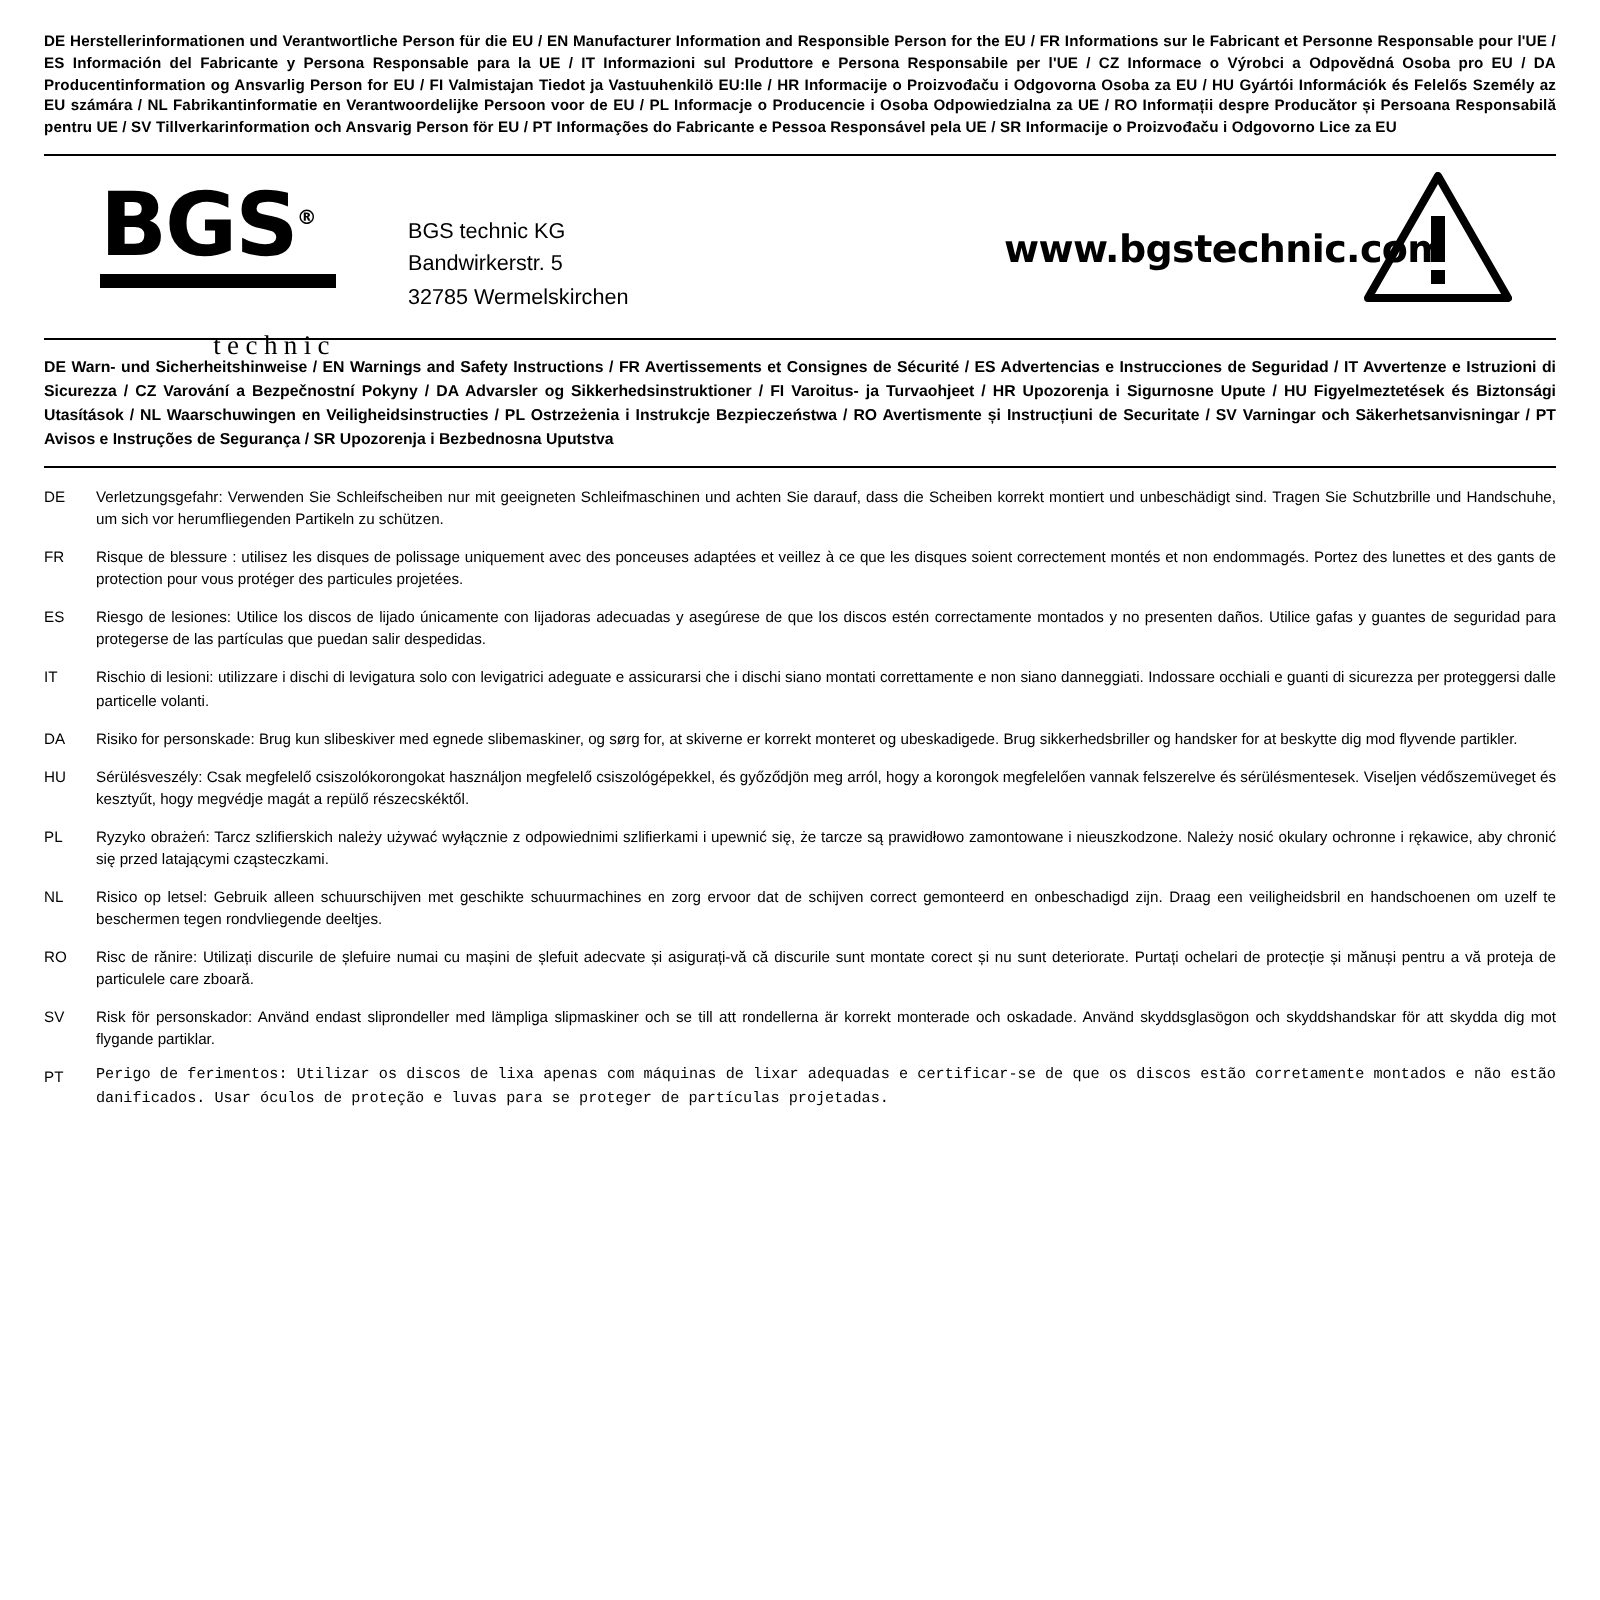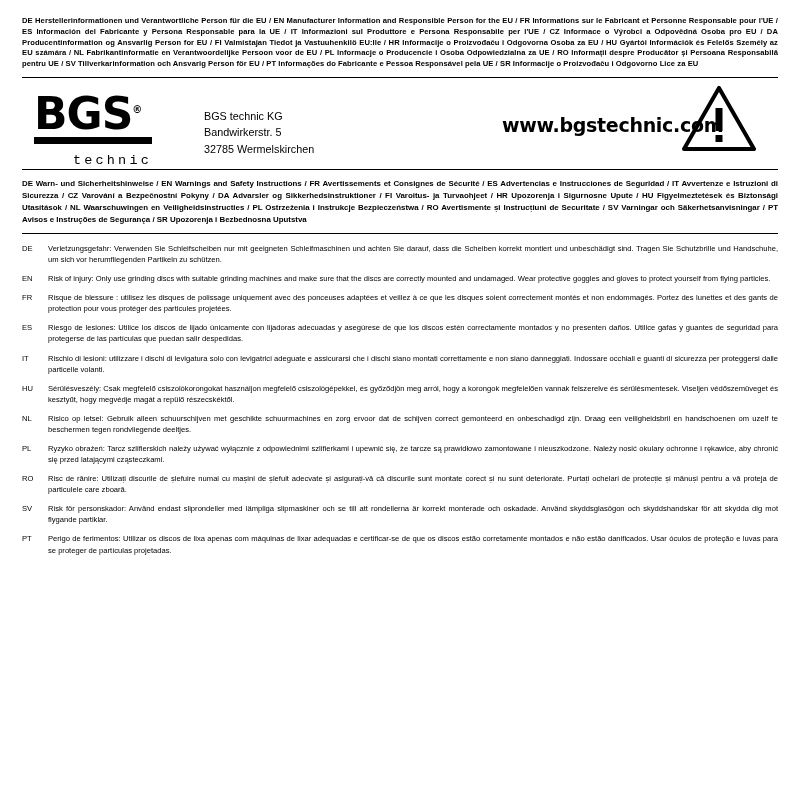--- a/index.html
+++ b/index.html
@@ -34,21 +34,21 @@
     margin: 7px 0 0 0;
   }
   
   .company {
     position: relative;
     height: 78px;
     margin-top: 6px;
   }
   .logo {
     position: absolute;
-    left: 12px;
+    left: 28px;
     top: 4px;
     width: 120px;
     height: 66px;
   }
   .logo .bgs {
     font-family: "DejaVu Sans", sans-serif;
     font-weight: bold;
     font-size: 44px;
     letter-spacing: -1px;
     line-height: 44px;
@@ -60,24 +60,24 @@
     font-weight: bold;
   }
   .logo .bar {
     width: 118px;
     height: 7px;
     background: #000;
     margin-top: 1px;
   }
   .logo .technic {
     display: block;
-    font-family: Liberation Mono, monospace;
+    font-family: Liberation Serif, serif;
     font-size: 13.5px;
     letter-spacing: 3.2px;
-    margin-top: 9px;
+    margin-top: 21px;
     text-align: right;
     width: 118px;
   }
   .addr {
     position: absolute;
     left: 182px;
     top: 24px;
     font-size: 10.8px;
     line-height: 16.5px;
   }
@@ -126,21 +126,21 @@
     text-align: justify;
   }
   td.code {
     width: 26px;
     font-weight: normal;
     font-size: 8.1px;
     padding-right: 4px;
     text-align: left;
   }
   td.txt { padding-right: 4px; }
-  .cyr { font-family: Liberation Sans, sans-serif; font-size: 7.4px; }
+  .cyr { font-family: Liberation Mono, monospace; font-size: 7.4px; }
 </style>
 </head>
 <body>
 
 <div class="page">
 
   <div class="hdr-block">DE Herstellerinformationen und Verantwortliche Person für die EU  /  EN Manufacturer Information and Responsible Person for the EU  /  FR Informations sur le Fabricant et Personne Responsable pour l'UE  /  ES Información del Fabricante y Persona Responsable para la UE  /  IT Informazioni sul Produttore e Persona Responsabile per l'UE  /  CZ Informace o Výrobci a Odpovědná Osoba pro EU  /  DA Producentinformation og Ansvarlig Person for EU  /  FI Valmistajan Tiedot ja Vastuuhenkilö EU:lle  /  HR Informacije o Proizvođaču i Odgovorna Osoba za EU  /  HU Gyártói Információk és Felelős Személy az EU számára  /  NL Fabrikantinformatie en Verantwoordelijke Persoon voor de EU  /  PL Informacje o Producencie i Osoba Odpowiedzialna za UE  /  RO Informații despre Producător și Persoana Responsabilă pentru UE  /  SV Tillverkarinformation och Ansvarig Person för EU  /  PT Informações do Fabricante e Pessoa Responsável pela UE  /  SR Informacije o Proizvođaču i Odgovorno Lice za EU</div>
 
   <hr class="rule">
 
@@ -174,48 +174,48 @@
 
   <hr class="rule">
 
   <table class="langs">
     <tbody>
       <tr>
           <td class="code">DE</td>
           <td class="txt">Verletzungsgefahr: Verwenden Sie Schleifscheiben nur mit geeigneten Schleifmaschinen und achten Sie darauf, dass die Scheiben korrekt montiert und unbeschädigt sind. Tragen Sie Schutzbrille und Handschuhe, um sich vor herumfliegenden Partikeln zu schützen.</td>
         </tr>
       <tr>
-          <td class="code">EN</td>
-          <td class="txt">Risk of injury: Only use grinding discs with suitable grinding machines and make sure that the discs are correctly mounted and undamaged. Wear protective goggles and gloves to protect yourself from flying particles.</td>
-        </tr>
-      <tr>
           <td class="code">FR</td>
           <td class="txt">Risque de blessure : utilisez les disques de polissage uniquement avec des ponceuses adaptées et veillez à ce que les disques soient correctement montés et non endommagés. Portez des lunettes et des gants de protection pour vous protéger des particules projetées.</td>
         </tr>
       <tr>
           <td class="code">ES</td>
           <td class="txt">Riesgo de lesiones: Utilice los discos de lijado únicamente con lijadoras adecuadas y asegúrese de que los discos estén correctamente montados y no presenten daños. Utilice gafas y guantes de seguridad para protegerse de las partículas que puedan salir despedidas.</td>
         </tr>
       <tr>
           <td class="code">IT</td>
           <td class="txt">Rischio di lesioni: utilizzare i dischi di levigatura solo con levigatrici adeguate e assicurarsi che i dischi siano montati correttamente e non siano danneggiati. Indossare occhiali e guanti di sicurezza per proteggersi dalle particelle volanti.</td>
         </tr>
       <tr>
+          <td class="code">DA</td>
+          <td class="txt">Risiko for personskade: Brug kun slibeskiver med egnede slibemaskiner, og sørg for, at skiverne er korrekt monteret og ubeskadigede. Brug sikkerhedsbriller og handsker for at beskytte dig mod flyvende partikler.</td>
+        </tr>
+      <tr>
           <td class="code">HU</td>
           <td class="txt">Sérülésveszély: Csak megfelelő csiszolókorongokat használjon megfelelő csiszológépekkel, és győződjön meg arról, hogy a korongok megfelelően vannak felszerelve és sérülésmentesek. Viseljen védőszemüveget és kesztyűt, hogy megvédje magát a repülő részecskéktől.</td>
         </tr>
       <tr>
+          <td class="code">PL</td>
+          <td class="txt">Ryzyko obrażeń: Tarcz szlifierskich należy używać wyłącznie z odpowiednimi szlifierkami i upewnić się, że tarcze są prawidłowo zamontowane i nieuszkodzone. Należy nosić okulary ochronne i rękawice, aby chronić się przed latającymi cząsteczkami.</td>
+        </tr>
+      <tr>
           <td class="code">NL</td>
           <td class="txt">Risico op letsel: Gebruik alleen schuurschijven met geschikte schuurmachines en zorg ervoor dat de schijven correct gemonteerd en onbeschadigd zijn. Draag een veiligheidsbril en handschoenen om uzelf te beschermen tegen rondvliegende deeltjes.</td>
         </tr>
       <tr>
-          <td class="code">PL</td>
-          <td class="txt">Ryzyko obrażeń: Tarcz szlifierskich należy używać wyłącznie z odpowiednimi szlifierkami i upewnić się, że tarcze są prawidłowo zamontowane i nieuszkodzone. Należy nosić okulary ochronne i rękawice, aby chronić się przed latającymi cząsteczkami.</td>
-        </tr>
-      <tr>
           <td class="code">RO</td>
           <td class="txt">Risc de rănire: Utilizați discurile de șlefuire numai cu mașini de șlefuit adecvate și asigurați-vă că discurile sunt montate corect și nu sunt deteriorate. Purtați ochelari de protecție și mănuși pentru a vă proteja de particulele care zboară.</td>
         </tr>
       <tr>
           <td class="code">SV</td>
           <td class="txt">Risk för personskador: Använd endast sliprondeller med lämpliga slipmaskiner och se till att rondellerna är korrekt monterade och oskadade. Använd skyddsglasögon och skyddshandskar för att skydda dig mot flygande partiklar.</td>
         </tr>
       <tr>
           <td class="code">PT</td>
           <td class="txt cyr">Perigo de ferimentos: Utilizar os discos de lixa apenas com máquinas de lixar adequadas e certificar-se de que os discos estão corretamente montados e não estão danificados. Usar óculos de proteção e luvas para se proteger de partículas projetadas.</td>

